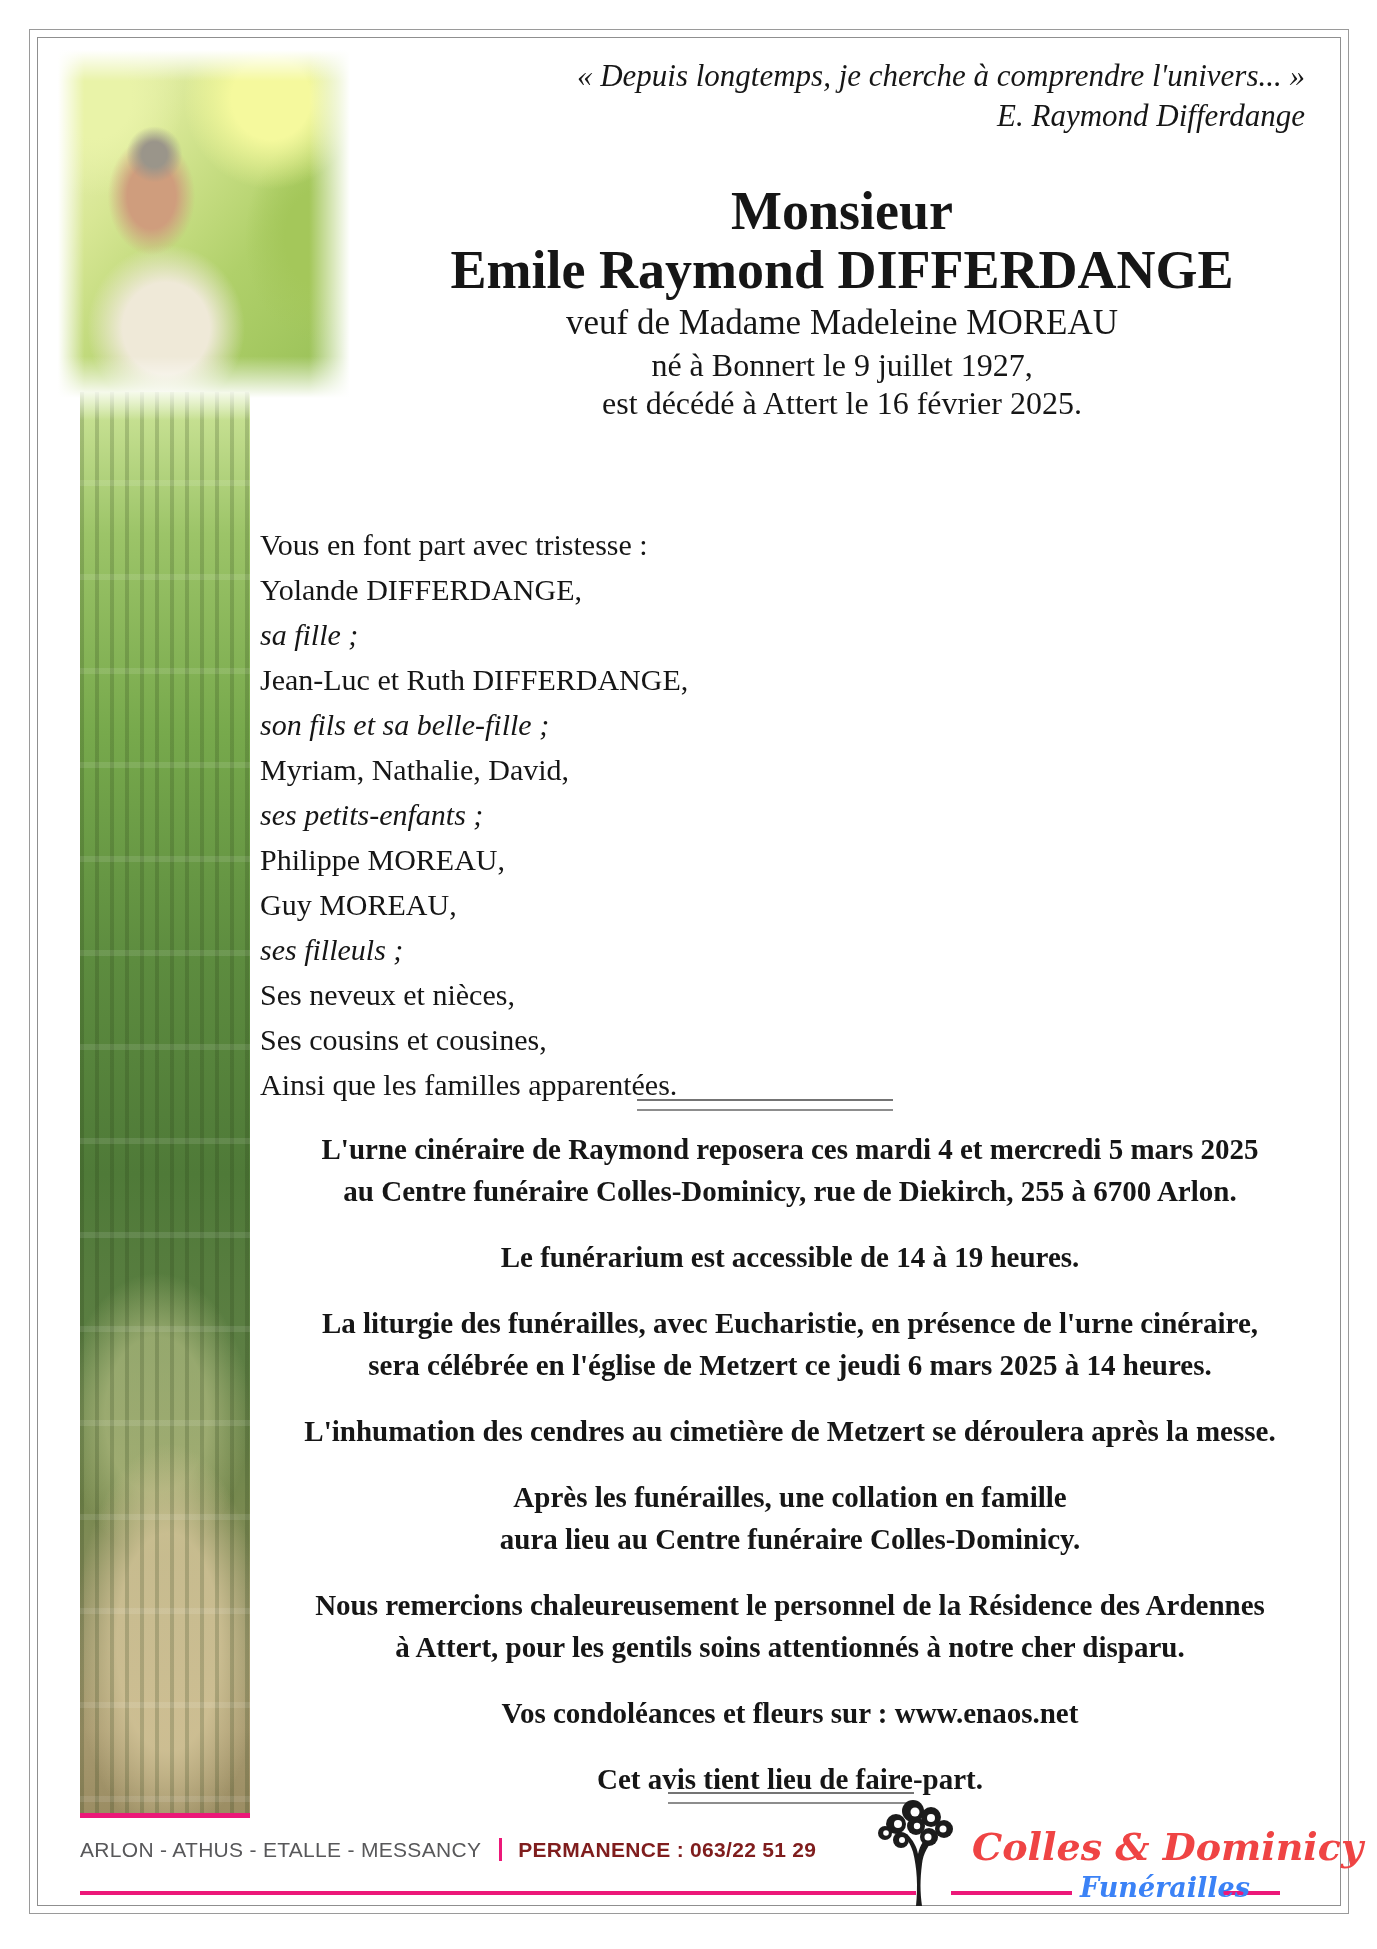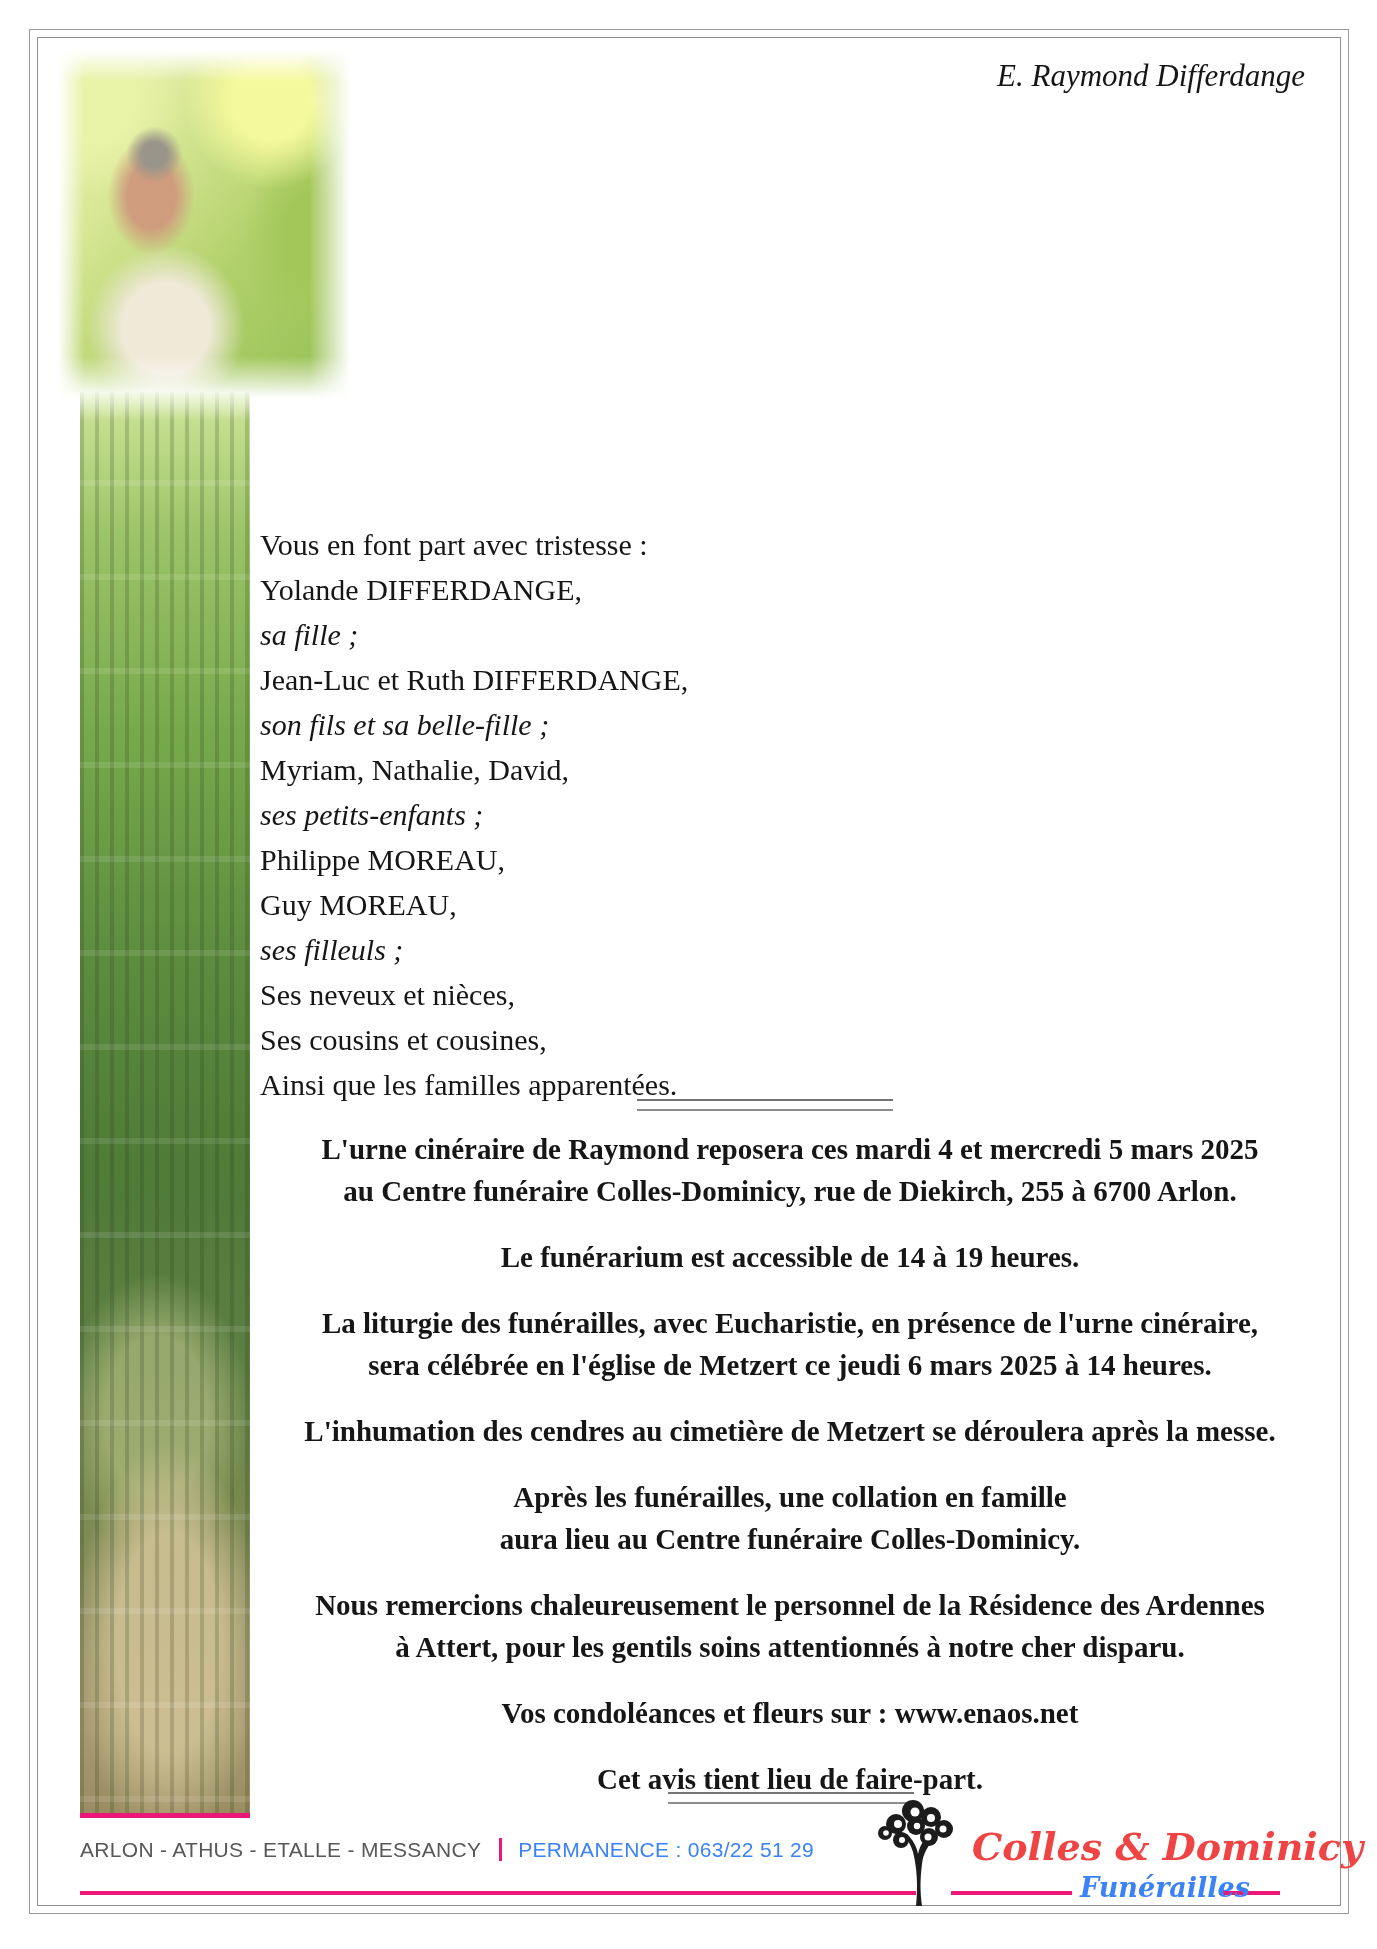--- a/index.html
+++ b/index.html
@@ -50,21 +50,21 @@
   .rule2{position:absolute;left:668px;top:1792px;width:246px;}
 
   .announce{position:absolute;left:235px;width:1110px;top:1128px;text-align:center;
             font-weight:bold;font-size:29px;line-height:42px;}
   .announce p{margin:0 0 24px 0;}
   .announce span{display:block;}
 
   
   .footer-line{position:absolute;top:1838px;left:80px;font-family:"Liberation Sans",sans-serif;
                font-size:21px;color:#58585a;white-space:nowrap;letter-spacing:.3px;}
-  .footer-line .perm{font-weight:normal;color:#3b82f6;}
+  .footer-line .perm{font-weight:bold;color:#7f1d1d;}
   .pink-sep{display:inline-block;width:3px;height:23px;background:#ec1879;vertical-align:-4px;margin:0 16px 0 18px;}
   .pink-seg{position:absolute;top:1891px;height:4px;background:#ec1879;}
   .seg1{left:80px;width:836px;}
   .seg2{left:951px;width:121px;}
   .seg3{left:1219px;width:61px;}
   .tree{position:absolute;left:872px;top:1794px;width:94px;height:112px;}
   .brand{position:absolute;left:972px;top:1824px;width:360px;font-family:"DejaVu Serif",serif;
          font-style:italic;font-weight:bold;font-size:38px;color:#ef4444;white-space:nowrap;}
   .brand-sub{position:absolute;left:1080px;top:1872px;font-family:"DejaVu Serif",serif;
              font-style:italic;font-weight:bold;font-size:27px;color:#3b82f6;}
@@ -75,23 +75,31 @@
 <div class="page">
 
   <div class="frame outer"></div>
   <div class="frame inner"></div>
 
   <div class="portrait"></div>
   <div class="forest-strip"></div>
   <div class="strip-underline"></div>
 
   <div class="quote">
+    <div>« Depuis longtemps, je cherche à comprendre l'univers... »</div>
     <div>E. Raymond Differdange</div>
   </div>
 
+  <div class="titleblock">
+    <div class="salutation">Monsieur</div>
+    <div class="deceased">Emile Raymond DIFFERDANGE</div>
+    <div class="widower">veuf de Madame Madeleine MOREAU</div>
+    <div class="vitline">né à Bonnert le 9 juillet 1927,</div>
+    <div class="vitline">est décédé à Attert le 16 février 2025.</div>
+  </div>
 
   <div class="family">
     <div class="fam-row">Vous en font part avec tristesse :</div>
     <div class="fam-row">Yolande DIFFERDANGE,</div>
     <div class="fam-row rel">sa fille ;</div>
     <div class="fam-row">Jean-Luc et Ruth DIFFERDANGE,</div>
     <div class="fam-row rel">son fils et sa belle-fille ;</div>
     <div class="fam-row">Myriam, Nathalie, David,</div>
     <div class="fam-row rel">ses petits-enfants ;</div>
     <div class="fam-row">Philippe MOREAU,</div>

